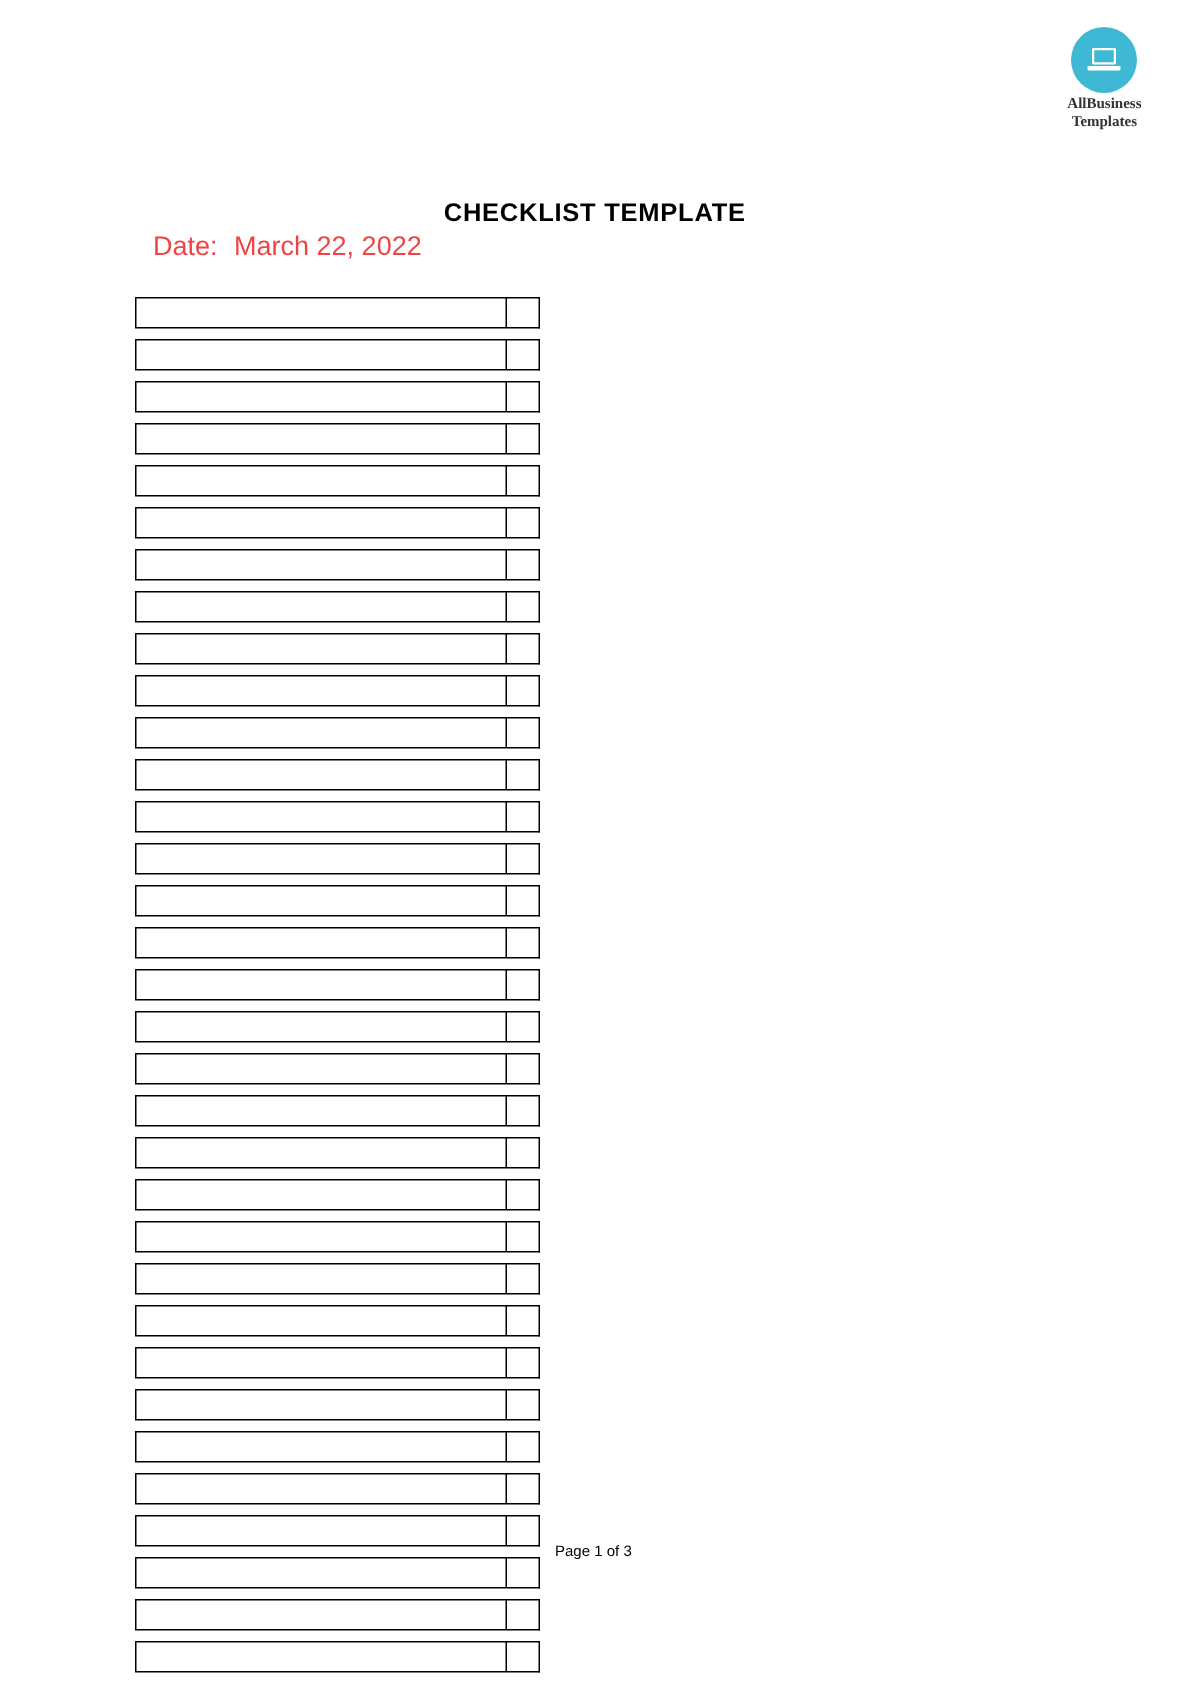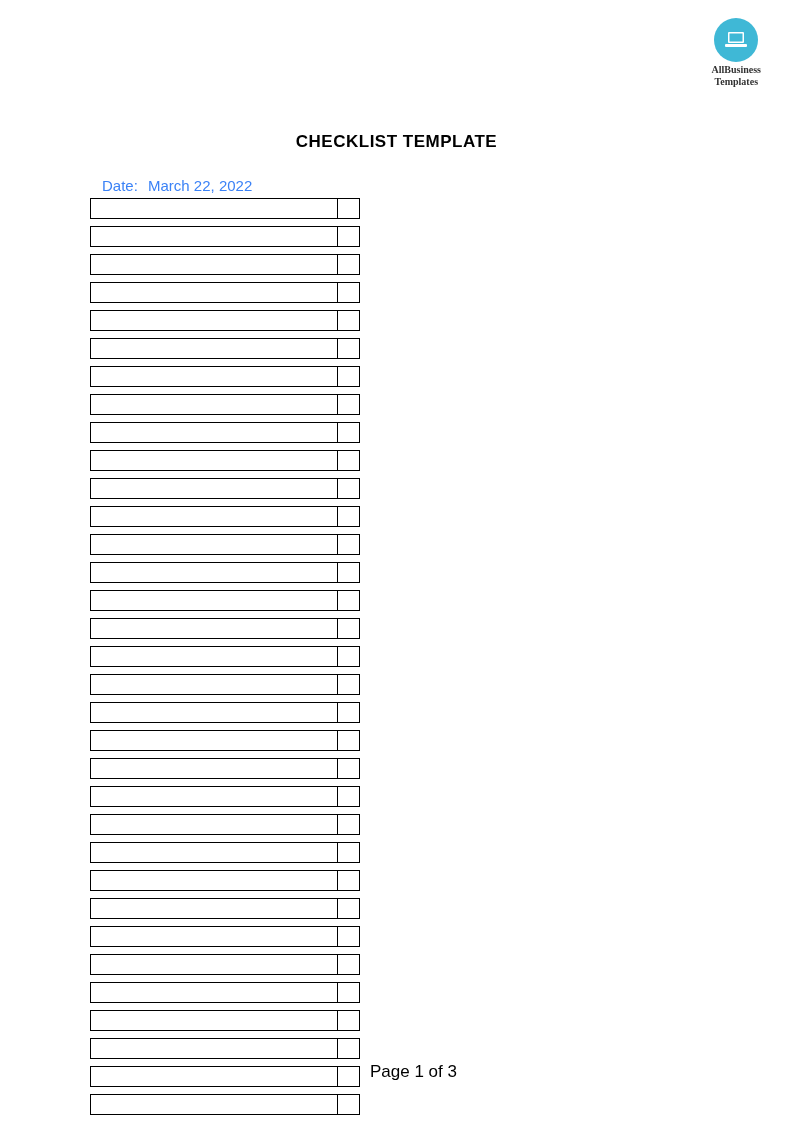--- a/index.html
+++ b/index.html
@@ -43,23 +43,22 @@
       font-size: 17px;
       font-weight: bold;
       letter-spacing: 0.5px;
       color: #000;
       margin-top: 36px;
     }
     .date-line {
       position: absolute;
       top: 154px;
       left: 102px;
-      font-size: 15px;
-      color: #3b82f6;
-      margin-top: 23px;
+      font-size: 18px;
+      color: #ef4444;
     }
     .date-label { display: inline; }
     .date-value { display: inline; margin-left: 6px; }
     .checklist {
       position: absolute;
       top: 198px;
       left: 90px;
       width: 270px;
     }
     .row {
@@ -73,23 +72,23 @@
       background: #fff;
     }
     .check-cell {
       width: 22px;
       border: 1px solid #000;
       border-left: none;
       background: #fff;
     }
     .page-number {
       position: absolute;
-      top: 1062px;
+      top: 1029px;
       left: 370px;
-      font-size: 17px;
+      font-size: 10px;
       color: #000;
     }
   </style>
 </head>
 <body>
 
 <div class="logo-area">
   <div class="logo-circle">
     <svg width="24" height="18" viewBox="0 0 24 18">
       <rect x="4" y="1" width="16" height="11" rx="1" fill="#ffffff"></rect>

